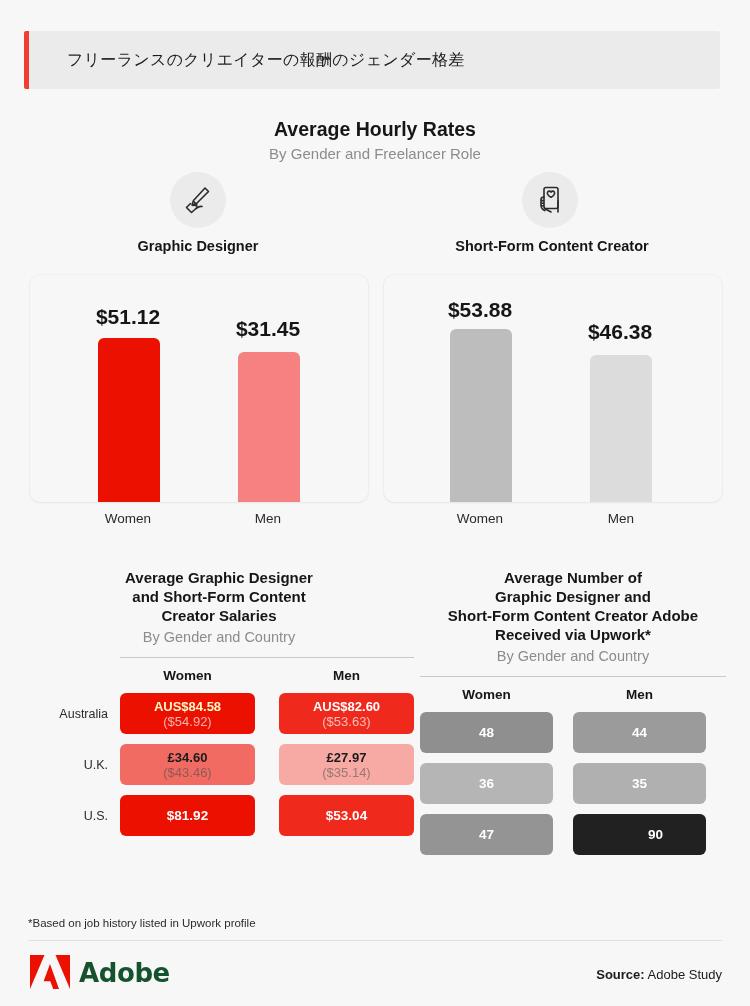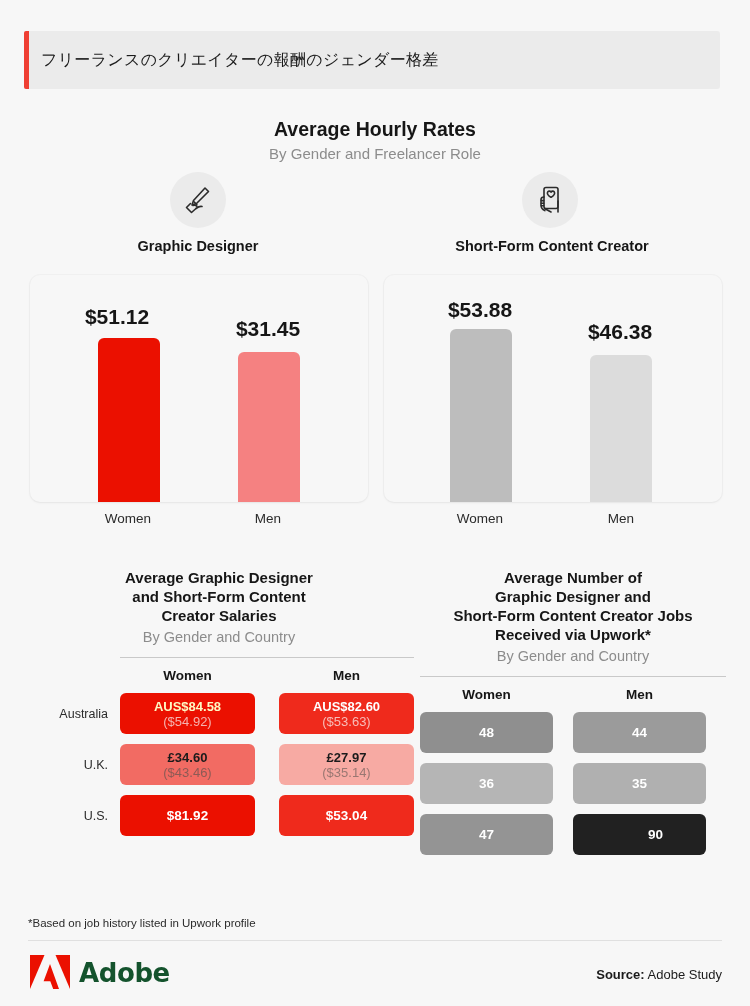--- a/index.html
+++ b/index.html
@@ -19,21 +19,21 @@
     background: #ebebeb;
     border-radius: 3px;
     display: flex; align-items: center;
   }
   .banner-accent {
     width: 5px; height: 58px; background: #ef3f33;
     border-radius: 2px 0 0 2px; flex: 0 0 auto;
   }
   .banner-title {
     font-size: 16px; font-weight: 500; color: #1b1b1b;
-    padding-left: 12px; letter-spacing: .3px;
+    padding-left: 38px; letter-spacing: .3px;
     font-family: "DejaVu Sans", "Liberation Sans", sans-serif;
   }
 
   
   .sec-title {
     position: absolute; left: 0; right: 0; top: 118px;
     text-align: center; font-size: 19.5px; font-weight: bold; color: #161616;
   }
   .sec-sub {
     position: absolute; left: 0; right: 0; top: 145px;
@@ -201,21 +201,21 @@
   <div class="role-label role-sf">Short-Form Content Creator</div>
 
   <div class="chart-card card-left">
     <div class="bar-wrap" style="left:68px; width:62px; height:164px;">
       <div class="bar" style="height:164px; background:#eb1000;"></div>
     </div>
     <div class="bar-wrap" style="left:208px; width:62px; height:150px;">
       <div class="bar" style="height:150px; background:#f58181;"></div>
     </div>
   </div>
-  <div class="bar-value" style="left:117px; top:305px;">$51.12</div>
+  <div class="bar-value" style="left:128px; top:305px;">$51.12</div>
   <div class="bar-value" style="left:268px; top:317px;">$31.45</div>
 
   <div class="chart-card card-right">
     <div class="bar-wrap" style="left:66px; width:62px; height:173px;">
       <div class="bar" style="height:173px; background:#bdbdbd;"></div>
     </div>
     <div class="bar-wrap" style="left:206px; width:62px; height:147px;">
       <div class="bar" style="height:147px; background:#dcdcdc;"></div>
     </div>
   </div>
@@ -277,21 +277,21 @@
       <div class="pill single" style="background:#ef2a1c;">
         <span class="main" style="color:#ffffff;">$53.04</span>
       </div>
     </div>
   </div>
 
   <div class="tbl tbl-right">
     <div class="tbl-title">
       <div>Average Number of</div>
       <div>Graphic Designer and</div>
-      <div>Short-Form Content Creator Jobs</div>
+      <div>Short-Form Content Creator Adobe</div>
       <div>Received via Upwork*</div>
     </div>
     <div class="tbl-sub">By Gender and Country</div>
     <div class="tbl-rule"></div>
 
     <div class="colhead">
       <span>Women</span>
       <span></span>
       <span>Men</span>
     </div>

